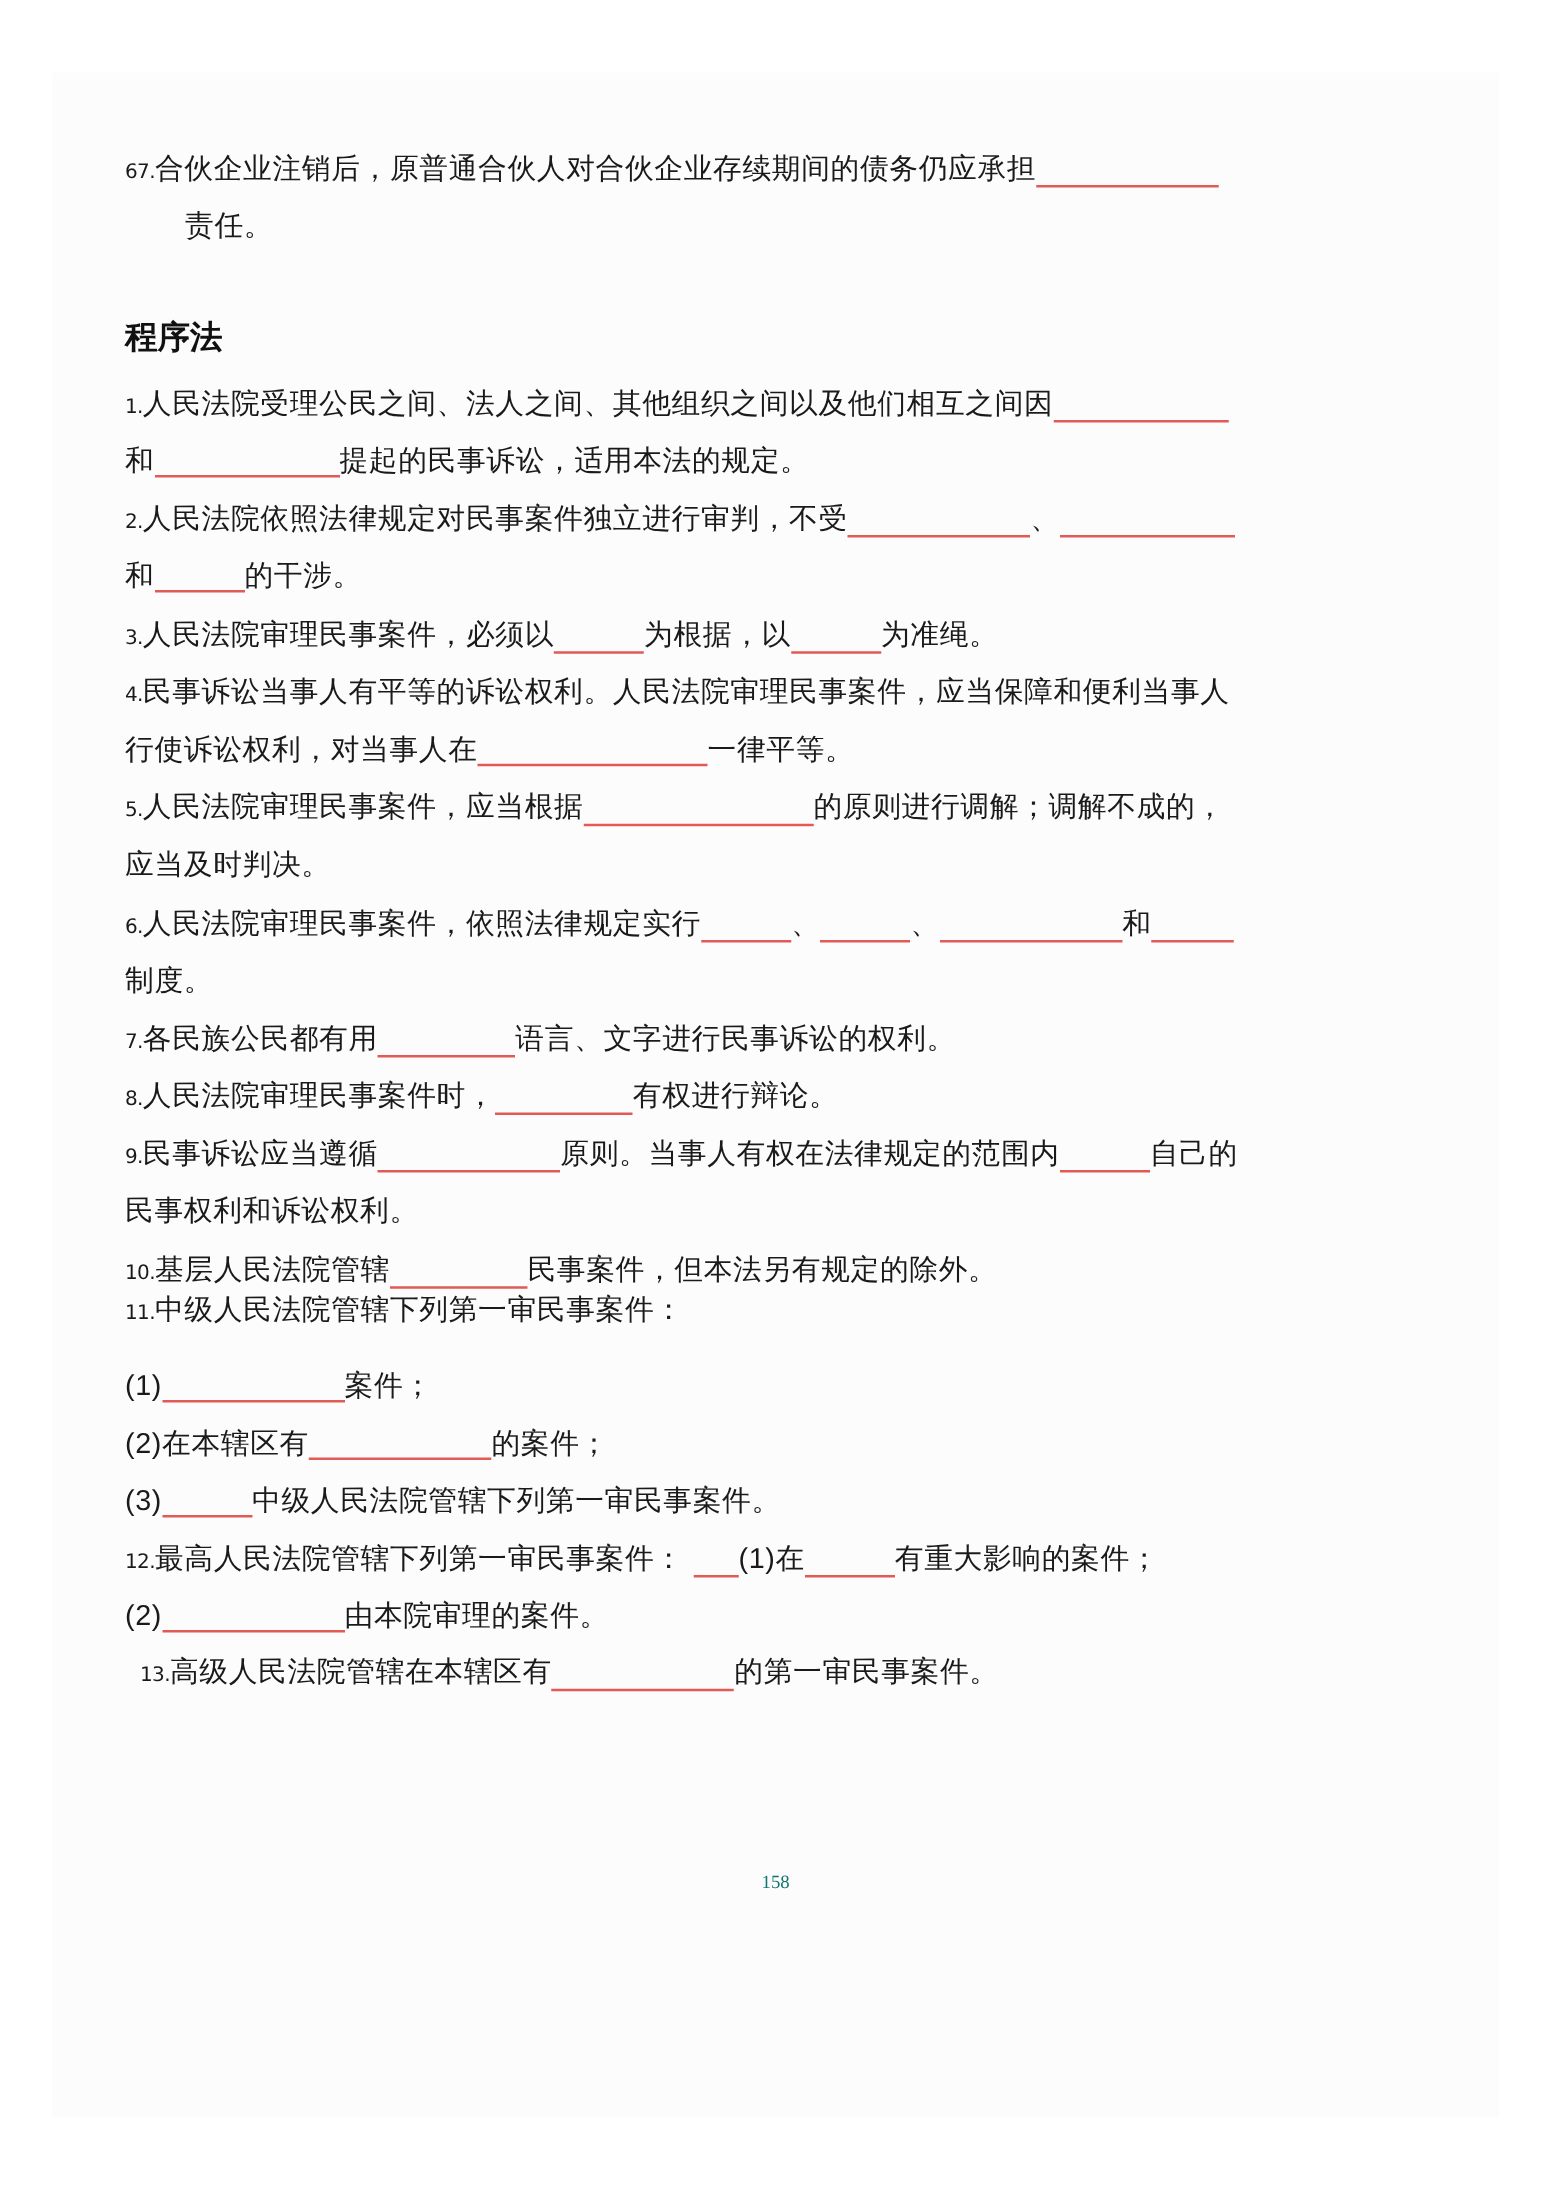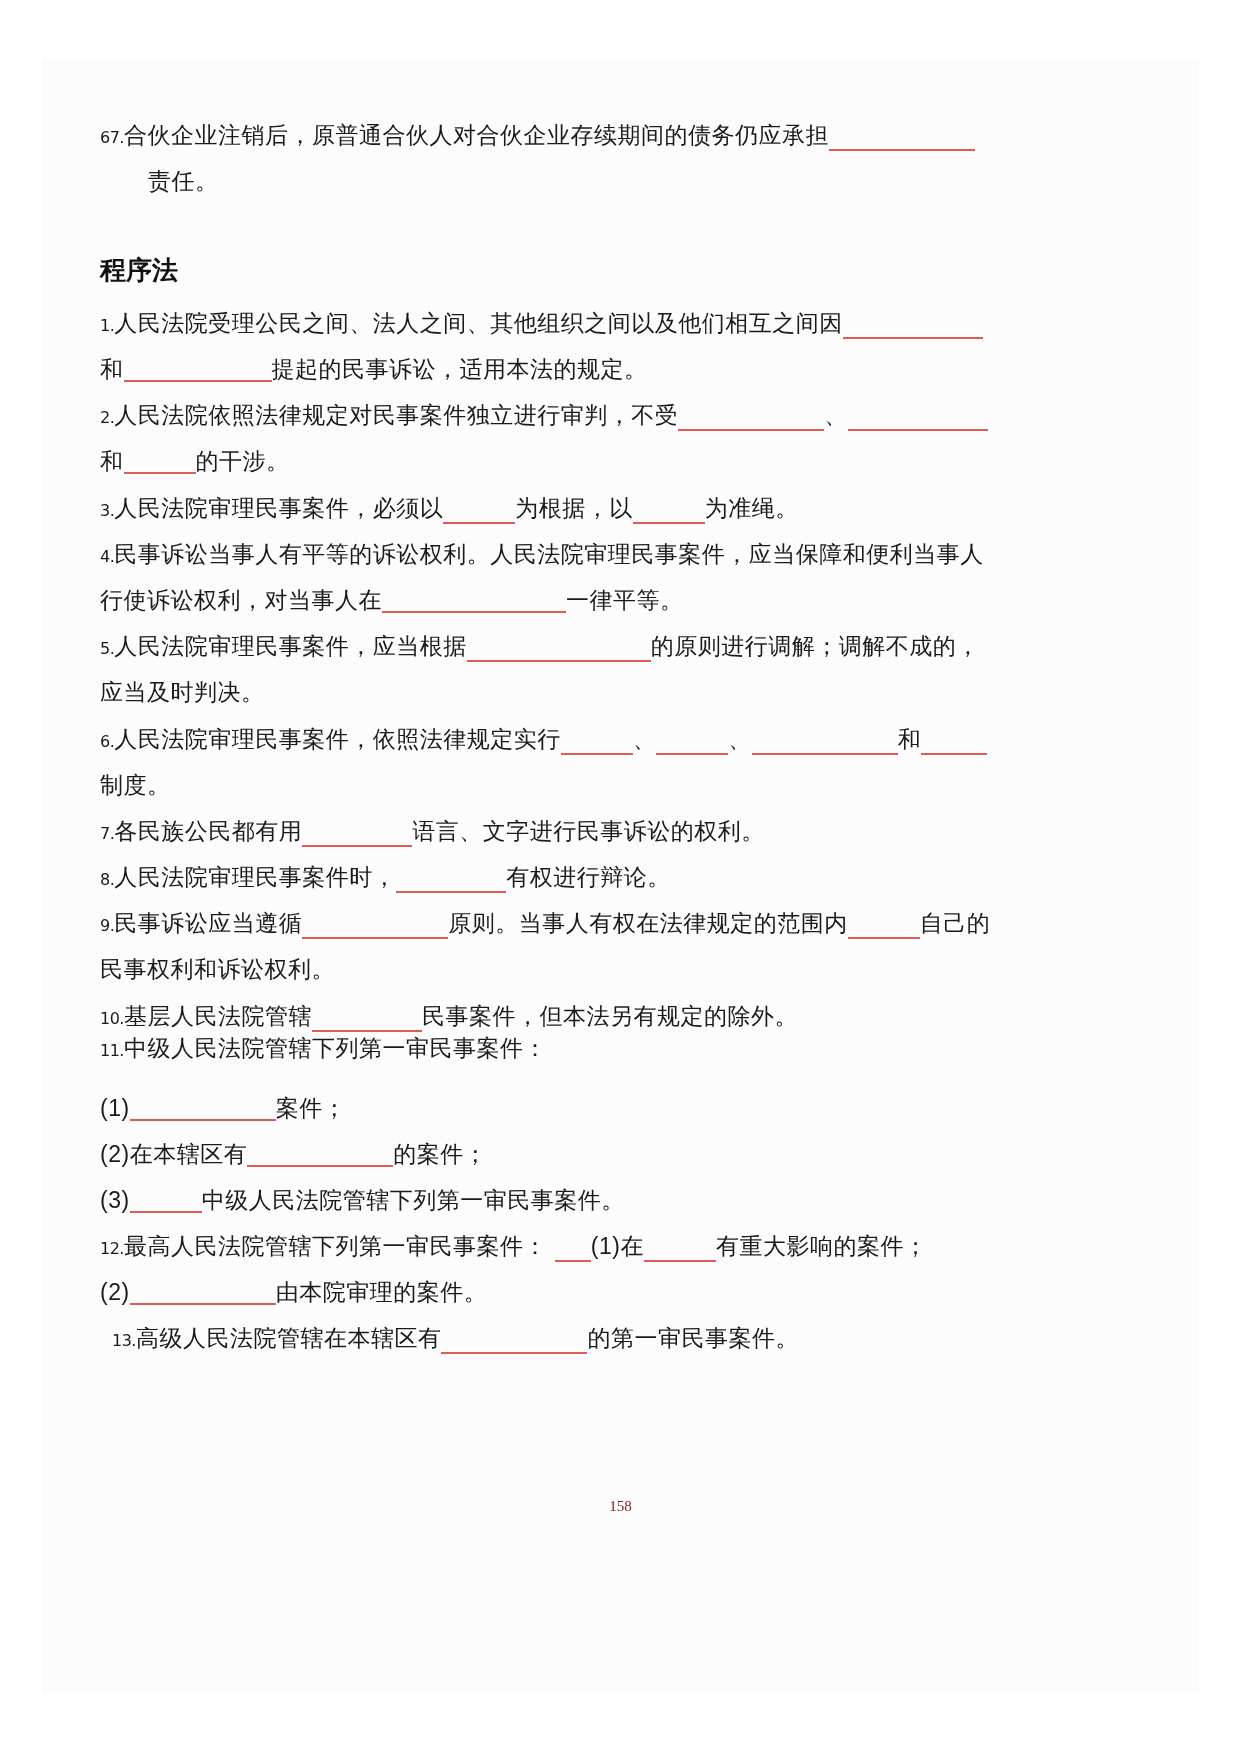--- a/index.html
+++ b/index.html
@@ -20,21 +20,21 @@
   .blank {
     display: inline-block; height: 26px; vertical-align: bottom;
     border-bottom: 2px solid #e15a55; margin-bottom: 4px; box-sizing: border-box;
   }
   .heading {
     position: absolute; left: 100px; top: 252px; font-size: 26px; font-weight: bold; line-height: 36px;
     color: #111;
   }
   .page-number {
     position: absolute; left: 0; width: 1241px; top: 1498px; text-align: center;
-    font-family: "Liberation Serif", serif; font-size: 15px; color: #7f1d1d;
+    font-family: "Liberation Serif", serif; font-size: 15px; color: #0f766e;
   }
 </style>
 </head>
 <body>
 
 <div class="page"></div>
 <div id="lines">
     <div class="line" style="top: 118px;"><span class="num">67.</span><span class="txt">合伙企业注销后，原普通合伙人对合伙企业存续期间的债务仍应承担</span><span class="blank" style="width: 146px; border-bottom-color: rgb(225, 90, 85);"></span></div>
     <div class="line" style="top: 164px; margin-left: 48px;"><span class="txt">责任。</span></div>
     <div class="line" style="top: 306px;"><span class="num">1.</span><span class="txt">人民法院受理公民之间、法人之间、其他组织之间以及他们相互之间因</span><span class="blank" style="width: 140px; border-bottom-color: rgb(225, 90, 85);"></span></div>

